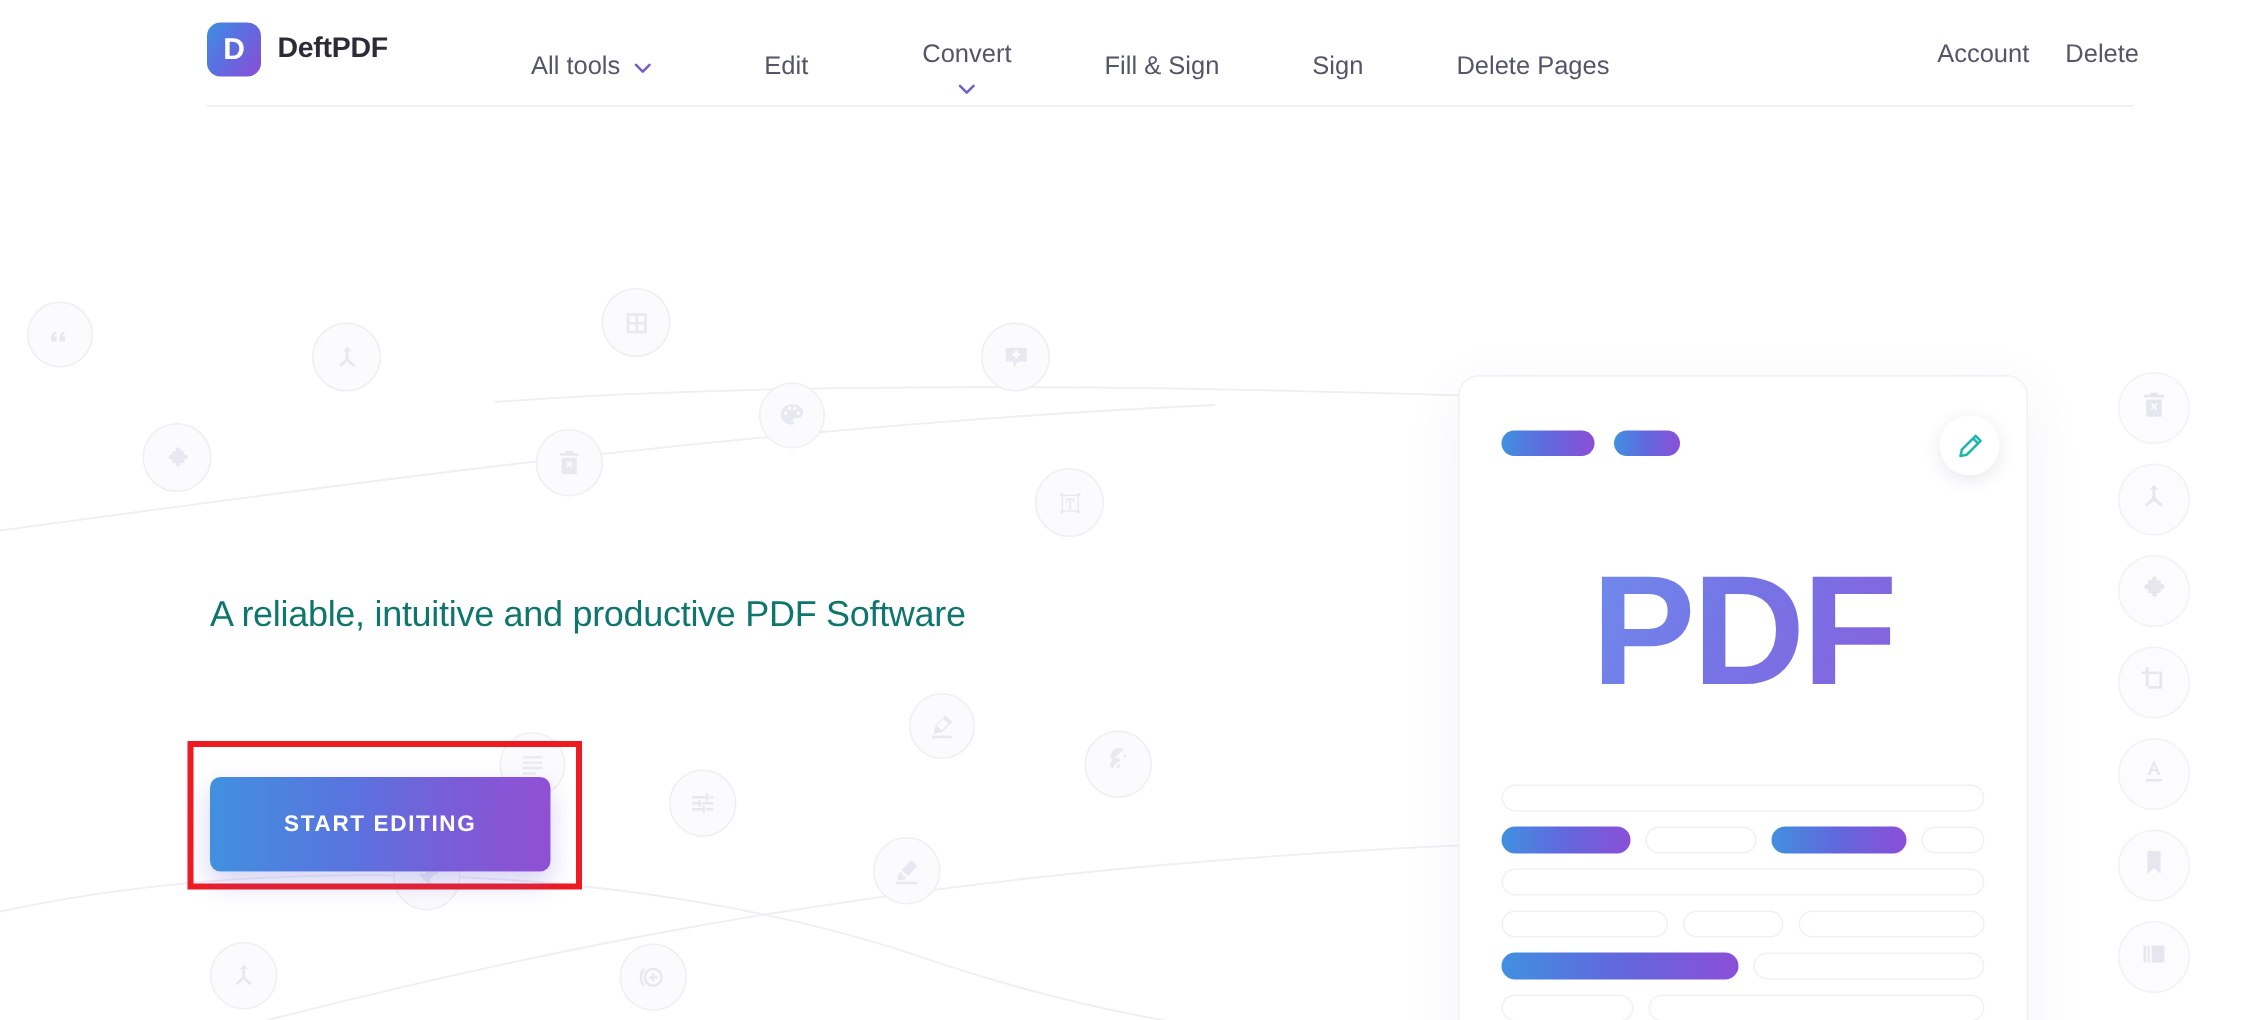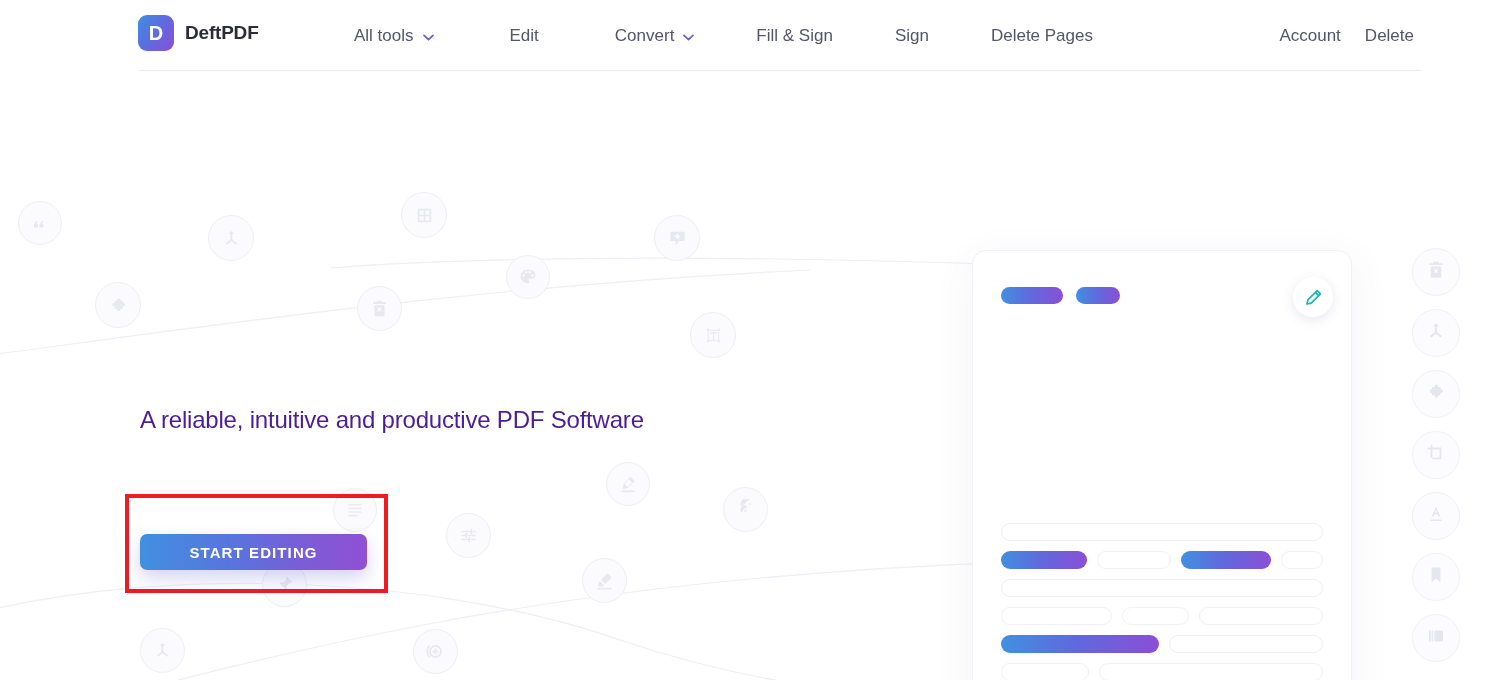--- a/index.html
+++ b/index.html
@@ -103,33 +103,33 @@
     color: #55556a;
     padding: 4px 16px;
     display: flex;
     align-items: center;
     gap: 9px;
     cursor: pointer;
     white-space: nowrap;
   }
   .nav-gap-1 { margin-right: 44px; }
   .nav-gap-2 { margin-right: 44px; }
-  .nav-gap-3 { margin-right: 30px; }
+  .nav-gap-3 { margin-right: 30px; flex-direction: column; }
   .nav-gap-4 { margin-right: 30px; }
   .chev {
     width: 11px;
     height: 7px;
     position: relative;
     top: 1px;
   }
   .chev svg { display: block; }
 
   .nav-right {
     position: absolute;
-    right: 80px;
+    right: 68px;
     top: 22px;
     display: flex;
     align-items: center;
     gap: 24px;
   }
   .nav-right .nav-item { padding: 4px 0; }
 
   
   .hero-copy {
     position: absolute;
@@ -139,56 +139,55 @@
   }
   .hero-title {
     font-size: 38px;
     font-weight: bold;
     color: #25252f;
     letter-spacing: -0.6px;
     line-height: 1.15;
     white-space: nowrap;
   }
   .hero-sub {
-    margin-top: 12px;
+    margin-top: 2px;
     font-size: 24px;
-    color: #4c1d95;
+    color: #0f766e;
     letter-spacing: -0.2px;
     white-space: nowrap;
   }
 
   
   .cta-highlight {
     position: absolute;
     left: 125px;
     top: 494px;
     width: 263px;
     height: 99px;
     border: 4px solid #ee1b22;
     background: transparent;
     z-index: 6;
   }
   .cta-button {
     position: absolute;
     left: 140px;
     top: 518px;
     width: 227px;
-    height: 36px;
+    height: 63px;
     border: none;
     border-radius: 7px;
     background: linear-gradient(90deg, #4190e0 0%, #5a73de 42%, #7b5cd8 72%, #9050d4 100%);
     color: #ffffff;
     font-family: "Liberation Sans", sans-serif;
     font-size: 15px;
     font-weight: bold;
     letter-spacing: 1.1px;
     cursor: pointer;
     box-shadow: 0 8px 18px rgba(106, 96, 216, 0.28);
     z-index: 7;
-    margin-top: 16px;
   }
 
   
   .hero-card {
     position: absolute;
     left: 972px;
     top: 250px;
     width: 380px;
     height: 470px;
     background: #ffffff;
@@ -492,20 +491,21 @@
 
     <div class="edit-fab">
       <span>
         <svg width="17" height="17" viewBox="0 0 17 17">
           <path d="M12.1 1.6 L15.4 4.9 L6.2 14.1 L2.0 15.0 L2.9 10.8 Z" fill="none" stroke="#1ab8ae" stroke-width="1.7" stroke-linejoin="round"></path>
           <path d="M10.4 3.3 L13.7 6.6" fill="none" stroke="#1ab8ae" stroke-width="1.7"></path>
         </svg>
       </span>
     </div>
 
+    <div class="card-pdf">PDF</div>
 
     <div class="card-rows" id="card-rows">
         <div class="card-row">
           <div class="bar bar-empty" style="flex: 1 0 auto;"></div>
         </div>
         <div class="card-row">
           <div class="bar bar-fill" style="flex: 30 0 auto;"></div>
           <div class="bar bar-empty" style="flex: 25 0 auto;"></div>
           <div class="bar bar-fill" style="flex: 31 0 auto;"></div>
           <div class="bar bar-empty" style="flex: 14 0 auto;"></div>

